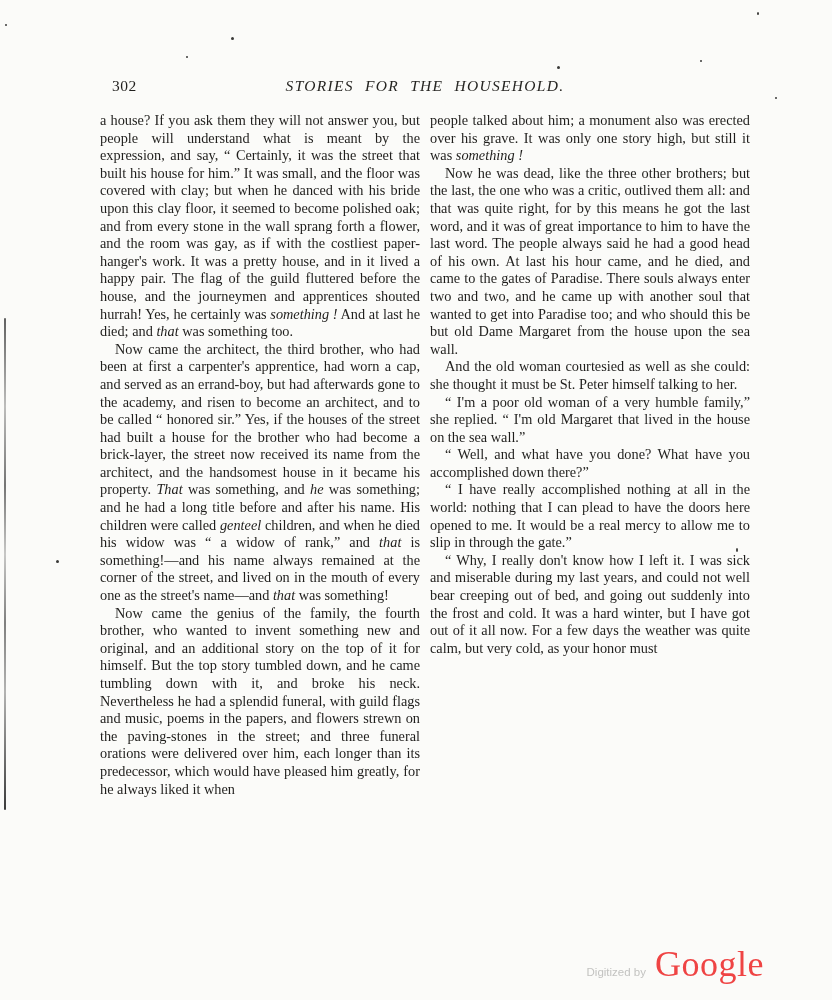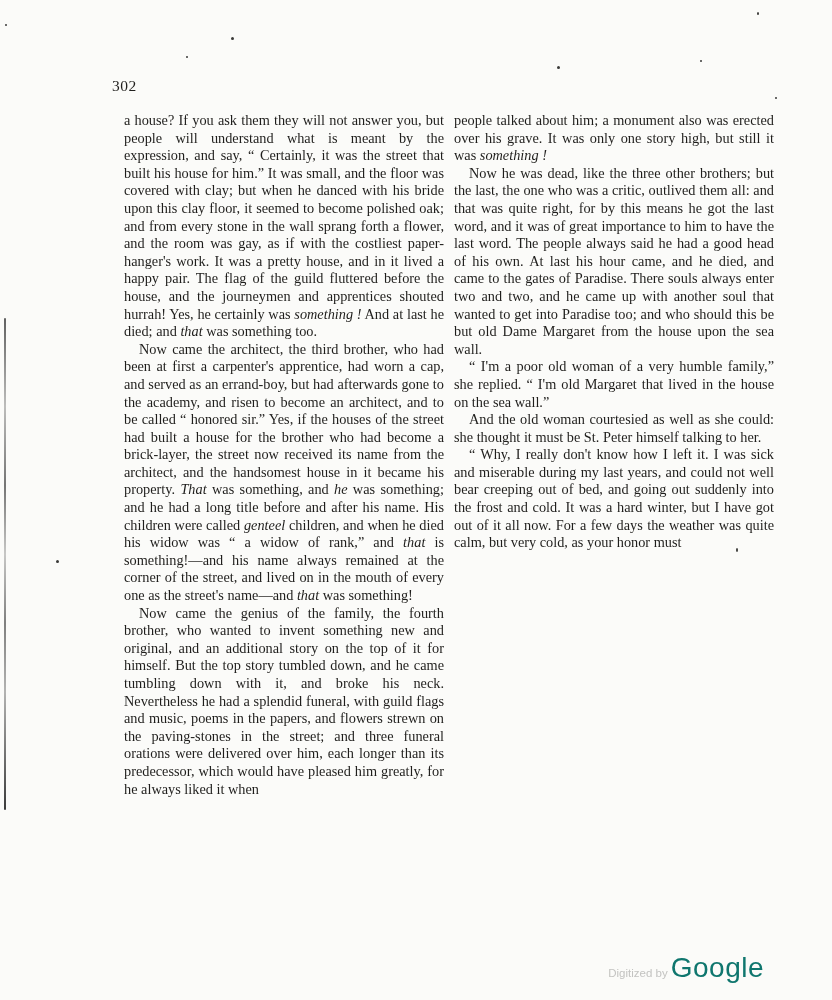--- a/index.html
+++ b/index.html
@@ -30,21 +30,20 @@
     letter-spacing: 1.3px;
     word-spacing: 6px;
     color: #262522;
   }
   .columns {
     position: absolute;
     left: 100px; top: 112px;
     width: 650px;
     display: flex;
     gap: 10px;
-    margin-left: 24px;
   }
   .column {
     width: 320px;
     font-size: 14.3px;
     line-height: 17.6px;
     text-align: justify;
     color: #1f1e1c;
   }
   .column p { margin: 0; }
   .column p.indent { text-indent: 15px; }
@@ -68,54 +67,57 @@
   .speck {
     position: absolute;
     background: #3a3a38;
     border-radius: 50%;
   }
   .watermark {
     position: absolute;
     right: 68px; bottom: 18px;
     display: flex;
     align-items: baseline;
-    gap: 3px;
+    gap: 9px;
   }
   .wm-text {
     font-family: "Liberation Sans", sans-serif;
     font-size: 11.5px;
     color: #c3c3c1;
   }
   .wm-logo {
-    font-family: Liberation Sans, sans-serif;
-    font-size: 28px;
-    color: #0f766e;
+    font-family: Liberation Serif, serif;
+    font-size: 36px;
+    color: #ef4444;
     letter-spacing: 0.5px;
     line-height: 1;
   }
 </style>
 </head>
 <body>
 
 <div class="page">
 
   <div class="page-number">302</div>
 
+  <div class="running-head">STORIES FOR THE HOUSEHOLD.</div>
 
   <div class="columns">
     <div class="column">
         <p class="">a house?  If you ask them they will not answer you, but people will understand what is meant by the expression, and say, “ Certainly, it was the street that built his house for him.”  It was small, and the floor was covered with clay; but when he danced with his bride upon this clay floor, it seemed to become polished oak; and from every stone in the wall sprang forth a flower, and the room was gay, as if with the costliest paper-hanger's work.  It was a pretty house, and in it lived a happy pair.  The flag of the guild fluttered before the house, and the journeymen and apprentices shouted hurrah!  Yes, he certainly was <i>something !</i>  And at last he died; and <i>that</i> was something too.</p>
         <p class="indent">Now came the architect, the third brother, who had been at first a carpenter's apprentice, had worn a cap, and served as an errand-boy, but had afterwards gone to the academy, and risen to become an architect, and to be called “ honored sir.”  Yes, if the houses of the street had built a house for the brother who had become a brick-layer, the street now received its name from the architect, and the handsomest house in it became his property.  <i>That</i> was something, and <i>he</i> was something; and he had a long title before and after his name.  His children were called <i>genteel</i> children, and when he died his widow was “ a widow of rank,” and <i>that</i> is something!—and his name always remained at the corner of the street, and lived on in the mouth of every one as the street's name—and <i>that</i> was something!</p>
         <p class="indent">Now came the genius of the family, the fourth brother, who wanted to invent something new and original, and an additional story on the top of it for himself.  But the top story tumbled down, and he came tumbling down with it, and broke his neck.  Nevertheless he had a splendid funeral, with guild flags and music, poems in the papers, and flowers strewn on the paving-stones in the street; and three funeral orations were delivered over him, each longer than its predecessor, which would have pleased him greatly, for he always liked it when</p>
       </div>
     <div class="column">
         <p class="">people talked about him; a monument also was erected over his grave.  It was only one story high, but still it was <i>something !</i></p>
         <p class="indent">Now he was dead, like the three other brothers; but the last, the one who was a critic, outlived them all: and that was quite right, for by this means he got the last word, and it was of great importance to him to have the last word.  The people always said he had a good head of his own.  At last his hour came, and he died, and came to the gates of Paradise.  There souls always enter two and two, and he came up with another soul that wanted to get into Paradise too; and who should this be but old Dame Margaret from the house upon the sea wall.</p>
+        <p class="indent">And the old woman courtesied as well as she could: she thought it must be St. Peter himself talking to her.</p>
         <p class="indent">“ I'm a poor old woman of a very humble family,” she replied.  “ I'm old Margaret that lived in the house on the sea wall.”</p>
-        <p class="indent">And the old woman courtesied as well as she could: she thought it must be St. Peter himself talking to her.</p>
+        <p class="indent">“ Well, and what have you done?  What have you accomplished down there?”</p>
+        <p class="indent">“ I have really accomplished nothing at all in the world: nothing that I can plead to have the doors here opened to me.  It would be a real mercy to allow me to slip in through the gate.”</p>
         <p class="indent">“ Why, I really don't know how I left it.  I was sick and miserable during my last years, and could not well bear creeping out of bed, and going out suddenly into the frost and cold.  It was a hard winter, but I have got out of it all now.  For a few days the weather was quite calm, but very cold, as your honor must</p>
       </div>
   </div>
 
   <div class="edge-line"></div>
   <div class="speck" style="left:231px; top:37px;  width:3px; height:3px;"></div>
   <div class="speck" style="left:186px; top:56px;  width:2px; height:2px;"></div>
   <div class="speck" style="left:557px; top:66px;  width:3px; height:3px;"></div>
   <div class="speck" style="left:757px; top:12px;  width:2px; height:3px;"></div>
   <div class="speck" style="left:700px; top:60px;  width:2px; height:2px;"></div>

